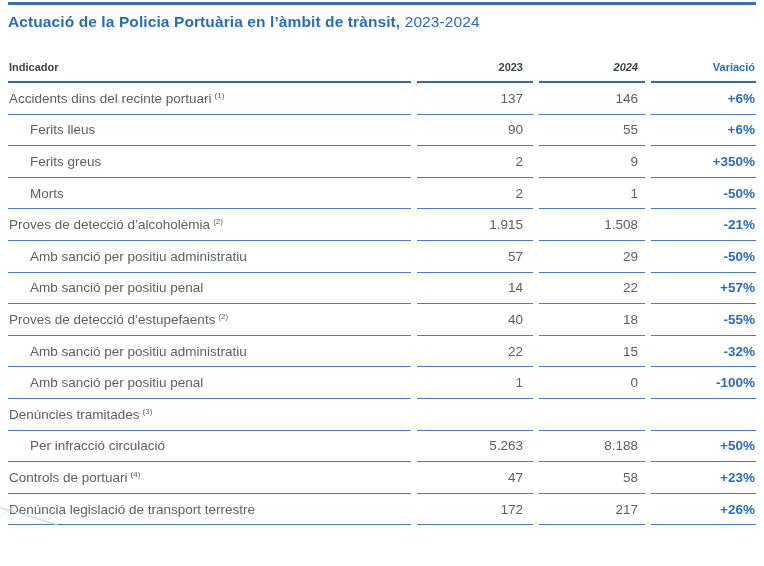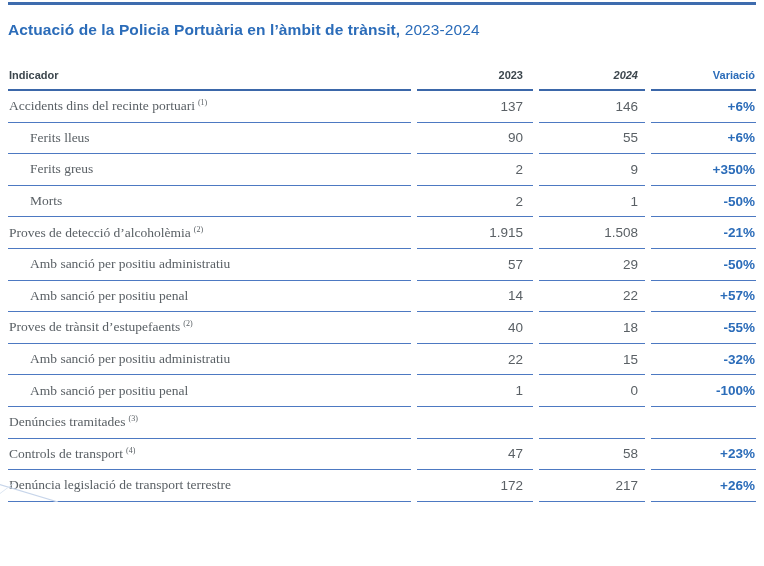--- a/index.html
+++ b/index.html
@@ -13,21 +13,21 @@
   }
   .page { padding: 0 8px; position: relative; }
 
   .top-rule {
     height: 3px;
     background: #3e6cae;
     margin-top: 2px;
   }
 
   .page-title {
-    margin-top: 16px;
+    margin-top: 8px;
     font-size: 15.5px;
     line-height: 18px;
     color: #2b6cb9;
     font-weight: bold;
     letter-spacing: 0.1px;
   }
   .page-title .title-period { font-weight: normal; }
 
   table.stats {
     border-collapse: separate;
@@ -56,21 +56,21 @@
   thead th.num-2024 { padding-right: 7px; font-style: italic; }
   thead th.var { text-align: right; padding-right: 1px; color: #2b6cb9; }
 
   tbody td {
     height: 31.6px;
     vertical-align: middle;
     border-bottom: 1px solid #4d79c2;
     color: #5a6065;
     padding: 0;
   }
-  tbody td.label { padding-left: 1px; font-family: Liberation Serif, serif; }
+  tbody td.label { padding-left: 1px; }
   tbody td.label.indent { padding-left: 22px; }
   tbody td.num { text-align: right; padding-right: 10px; }
   tbody td.num-2024 { padding-right: 7px; }
   tbody td.var {
     text-align: right;
     padding-right: 1px;
     color: #2b6cb9;
     font-weight: bold;
   }
   sup.footnote {
@@ -153,21 +153,21 @@
       <td class="num num-2024">29</td>
       <td class="var">-50%</td>
     </tr>
         <tr>
       <td class="label indent"><span>Amb sanció per positiu penal</span></td>
       <td class="num">14</td>
       <td class="num num-2024">22</td>
       <td class="var">+57%</td>
     </tr>
         <tr>
-      <td class="label"><span>Proves de trànsit d’estupefaents</span><sup class="footnote">(2)</sup></td>
+      <td class="label"><span>Proves de detecció d’estupefaents</span><sup class="footnote">(2)</sup></td>
       <td class="num">40</td>
       <td class="num num-2024">18</td>
       <td class="var">-55%</td>
     </tr>
         <tr>
       <td class="label indent"><span>Amb sanció per positiu administratiu</span></td>
       <td class="num">22</td>
       <td class="num num-2024">15</td>
       <td class="var">-32%</td>
     </tr>
@@ -177,21 +177,27 @@
       <td class="num num-2024">0</td>
       <td class="var">-100%</td>
     </tr>
         <tr>
       <td class="label"><span>Denúncies tramitades</span><sup class="footnote">(3)</sup></td>
       <td class="num"></td>
       <td class="num num-2024"></td>
       <td class="var"></td>
     </tr>
         <tr>
-      <td class="label"><span>Controls de transport</span><sup class="footnote">(4)</sup></td>
+      <td class="label indent"><span>Per infracció circulació</span></td>
+      <td class="num">5.263</td>
+      <td class="num num-2024">8.188</td>
+      <td class="var">+50%</td>
+    </tr>
+        <tr>
+      <td class="label"><span>Controls de portuari</span><sup class="footnote">(4)</sup></td>
       <td class="num">47</td>
       <td class="num num-2024">58</td>
       <td class="var">+23%</td>
     </tr>
         <tr>
       <td class="label"><span>Denúncia legislació de transport terrestre</span></td>
       <td class="num">172</td>
       <td class="num num-2024">217</td>
       <td class="var">+26%</td>
     </tr>

